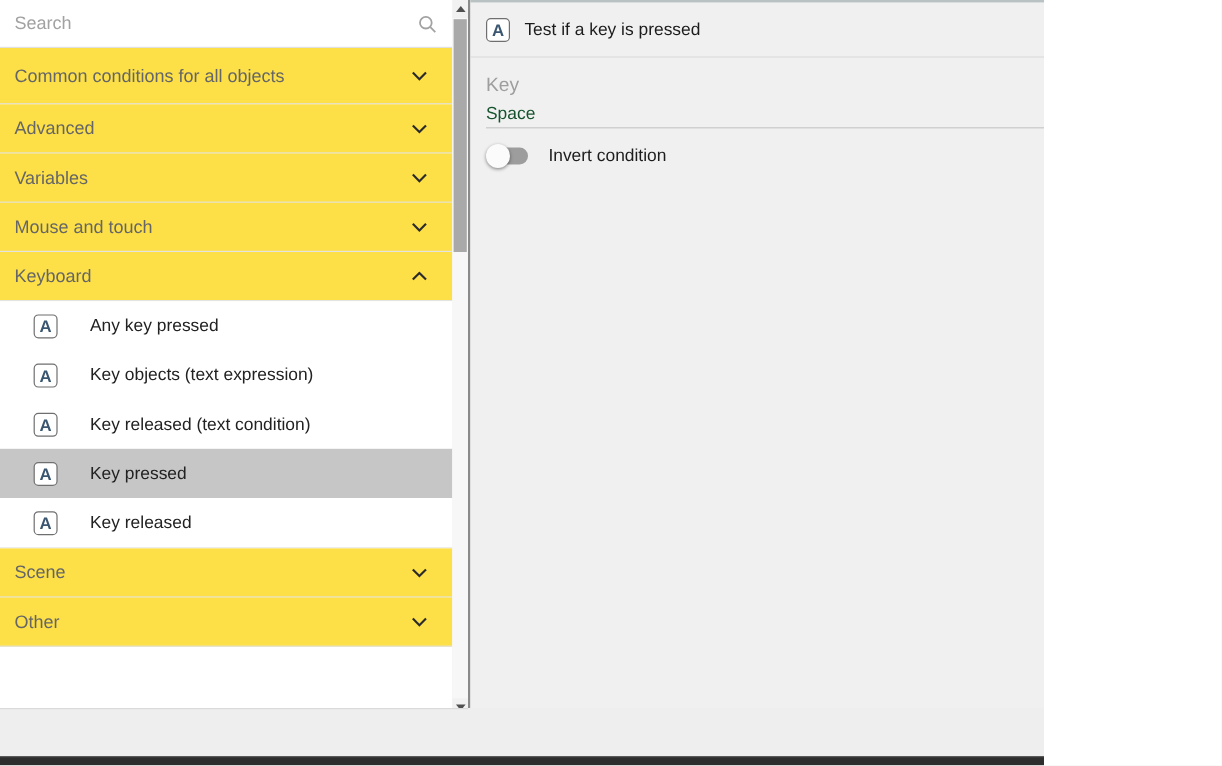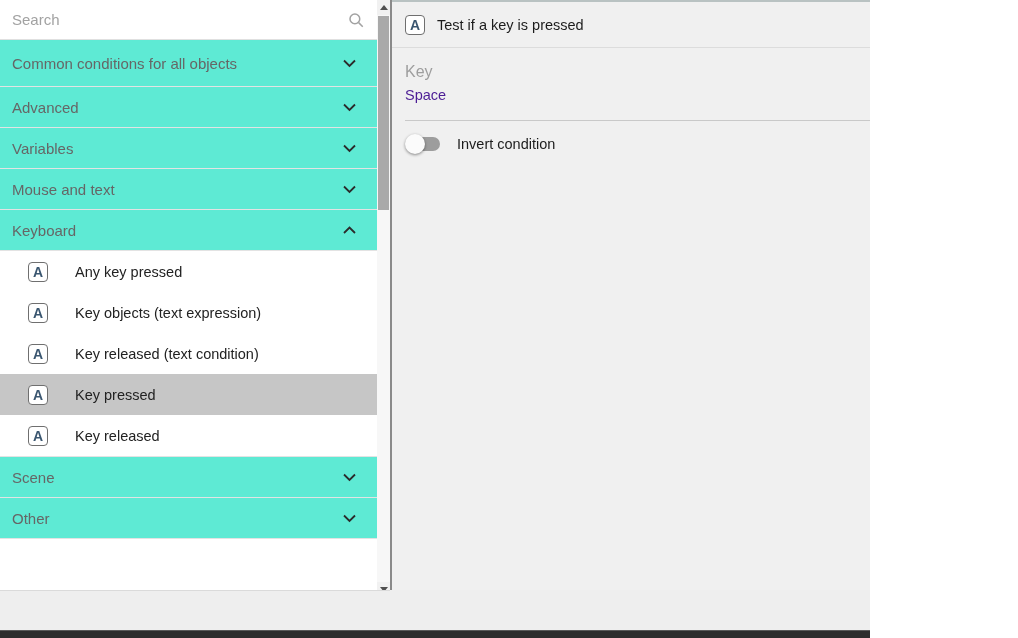--- a/index.html
+++ b/index.html
@@ -6,21 +6,21 @@
   body { font-family:"Liberation Sans", sans-serif; background:#fff; }
   .app { position:relative; width:870px; height:638px; background:#efefef; overflow:hidden; }
 
   
   .sidebar { position:absolute; left:0; top:0; width:377px; height:590px; background:#ffffff; overflow:hidden; }
   .search-row { height:40px; display:flex; align-items:center; padding:0 12px; border-bottom:1px solid #e0e0e0; }
   .search-input { flex:1; border:none; outline:none; background:transparent; font-size:15px; color:#333; font-family:"Liberation Sans", sans-serif; }
   .search-input::placeholder { color:#a2a2a2; }
   .icon-btn { display:flex; align-items:center; justify-content:center; }
 
-  .cat-row { height:41px; display:flex; align-items:center; justify-content:space-between; padding:0 21px 0 12px; border-bottom:1px solid #e3e3e3; color:#666666; font-size:15px; cursor:pointer; background:#5eead4; }
+  .cat-row { height:41px; display:flex; align-items:center; justify-content:space-between; padding:0 21px 0 12px; border-bottom:1px solid #e3e3e3; color:#666666; font-size:15px; cursor:pointer; background:#fde047; }
   .cat-row.first { height:47px; }
   .cat-label { color:#666666; }
   .chev { display:flex; align-items:center; }
 
   .items-group { border-bottom:1px solid #e3e3e3; }
   .item-row { height:41px; display:flex; align-items:center; padding-left:28px; gap:27px; font-size:14.5px; color:#222; cursor:pointer; background:#fff; }
   .item-row.selected { background:#c6c6c6; }
 
   .a-icon { width:20px; height:20px; min-width:20px; border:1px solid #6f6f6f; border-radius:4px; background:#ffffff; color:#3a5670; font-weight:bold; font-size:14px; line-height:18px; display:flex; align-items:center; justify-content:center; }
 
@@ -35,21 +35,21 @@
 
   .v-separator { position:absolute; left:390px; top:0; width:2px; height:597px; background:#8a8a8a; }
 
   
   .detail { position:absolute; left:392px; top:0; width:626px; height:590px; background:#f0f0f0; border-top:2px solid #b9c2c2; }
   .detail-header { height:46px; display:flex; align-items:center; gap:12px; padding-left:13px; border-bottom:1px solid #dcdcdc; }
   .detail-title { font-size:14.5px; color:#1c1c1c; }
 
   .field { margin:15px 0 0 13px; }
   .field-label { font-size:16px; color:#9e9e9e; }
-  .field-value { font-size:14.5px; color:#4c1d95; padding:6px 0 17px 0; border-bottom:1px solid #c9c9c9; }
+  .field-value { font-size:14.5px; color:#14532d; padding:6px 0 3px 0; border-bottom:1px solid #c9c9c9; }
 
   .toggle-row { margin:15px 0 0 15px; display:flex; align-items:center; gap:17px; }
   .switch { position:relative; width:33px; height:14px; background:#9d9d9d; border-radius:7px; cursor:pointer; }
   .knob { position:absolute; left:-2px; top:-3px; width:20px; height:20px; border-radius:50%; background:#fbfbfb; box-shadow:0 1px 3px rgba(0,0,0,0.45); }
   .toggle-label { font-size:14.5px; color:#1c1c1c; }
 
   
   .footer { position:absolute; left:0; top:590px; width:1018px; height:40px; background:#eeeeee; }
   .footer:before { content:""; position:absolute; left:0; top:0; width:390px; height:1px; background:#dadada; }
   .bottombar { position:absolute; left:0; top:630px; width:1018px; height:8px; background:#2d2d2d; border-top:1px solid #5a5a5a; }
@@ -92,21 +92,21 @@
     <div class="cat-row">
       <span class="cat-label">Variables</span>
       <span class="chev">
         <svg width="13" height="9" viewBox="0 0 13 9" fill="none" stroke="#2b2b2b" stroke-width="1.8">
             <polyline points="1,1.5 6.5,7 12,1.5"></polyline>
           </svg>
       </span>
     </div>
 
     <div class="cat-row">
-      <span class="cat-label">Mouse and text</span>
+      <span class="cat-label">Mouse and touch</span>
       <span class="chev">
         <svg width="13" height="9" viewBox="0 0 13 9" fill="none" stroke="#2b2b2b" stroke-width="1.8">
             <polyline points="1,1.5 6.5,7 12,1.5"></polyline>
           </svg>
       </span>
     </div>
 
     <div class="cat-row">
       <span class="cat-label">Keyboard</span>
       <span class="chev">

